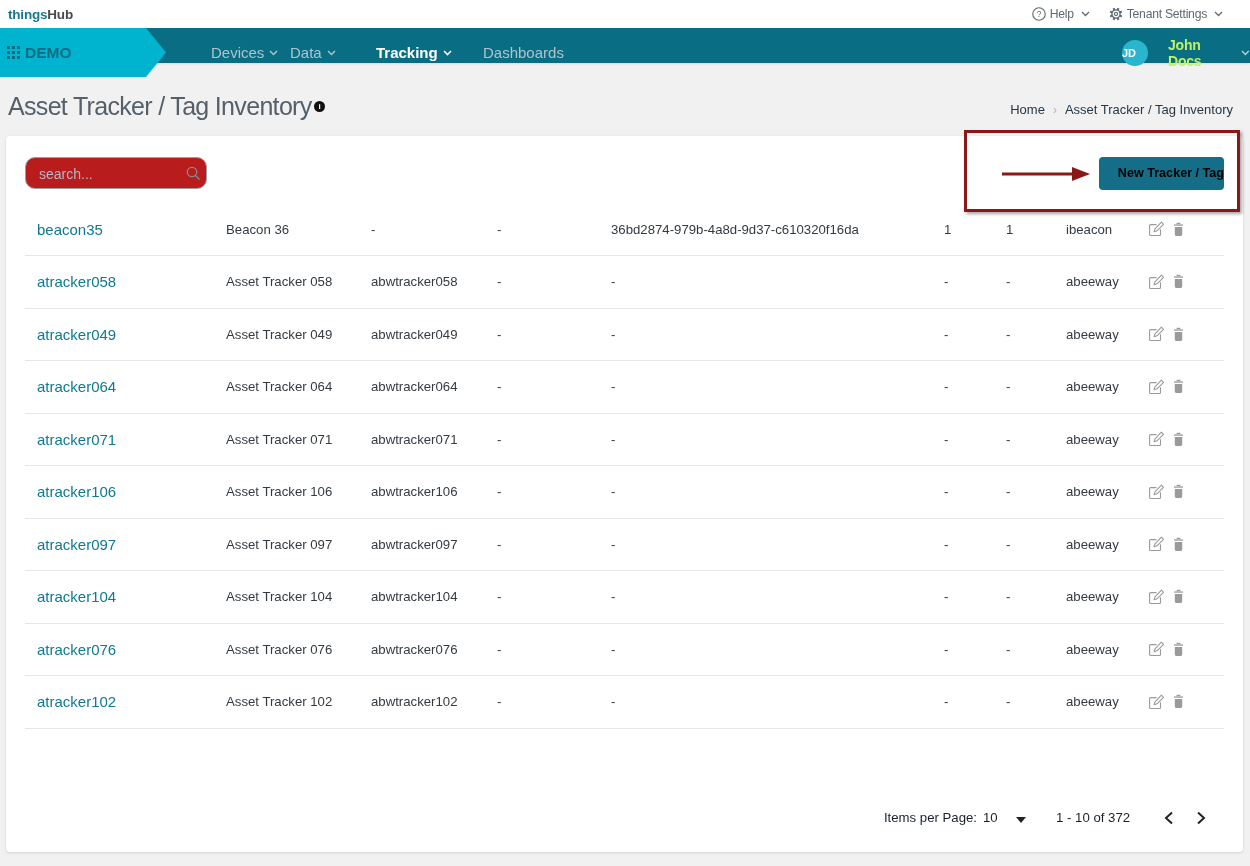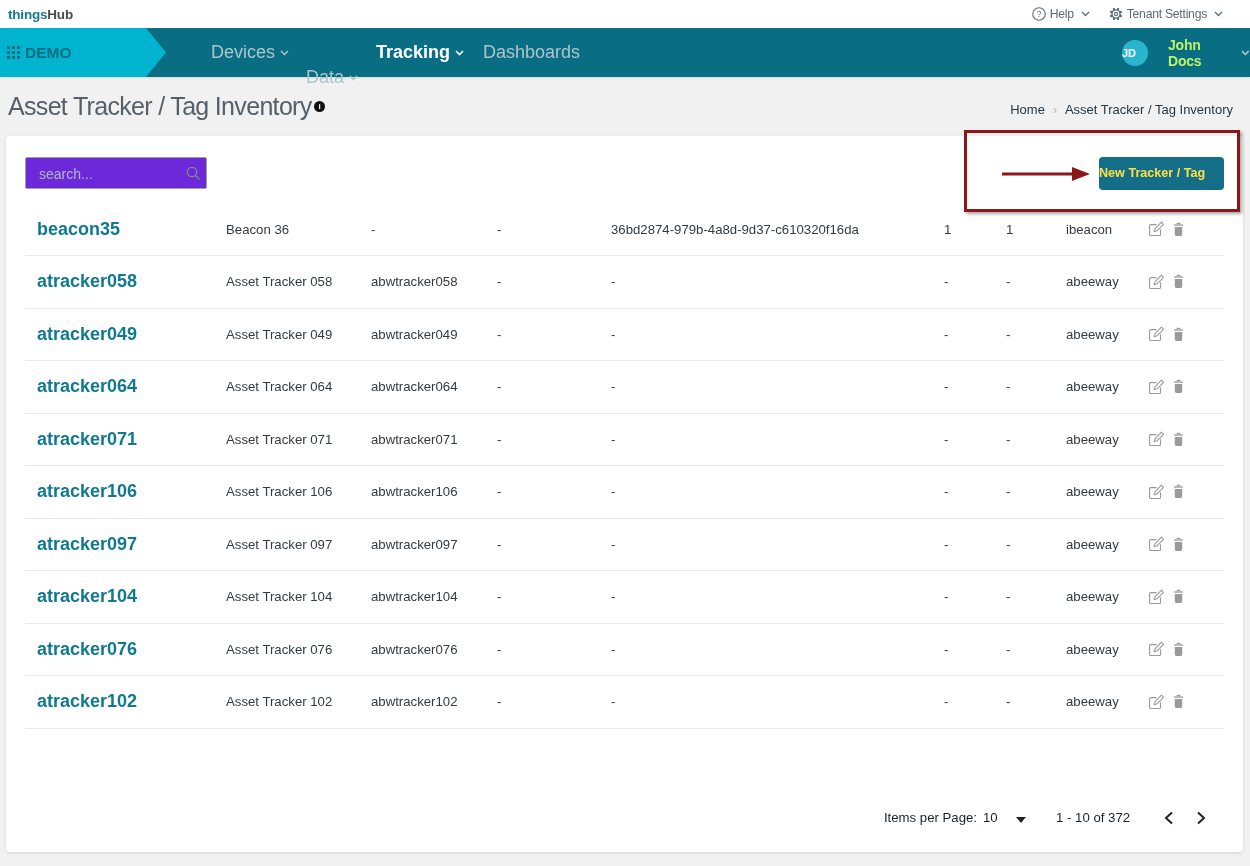--- a/index.html
+++ b/index.html
@@ -7,54 +7,54 @@
 
   
   #topbar { position:absolute; left:0; top:0; width:1250px; height:28px; background:#ffffff; }
   #logo { position:absolute; left:8px; top:7px; font-size:13.5px; font-weight:bold; letter-spacing:-0.2px; }
   #logo .t { color:#17798f; } #logo .h { color:#4a4a4a; }
   #topright { position:absolute; top:0; right:27px; height:28px; display:flex; align-items:center; color:#5d6a71; font-size:12.2px; letter-spacing:-0.25px; white-space:nowrap; }
   .tgroup { display:flex; align-items:center; }
   .caret { margin-left:7px; }
 
   
-  #navbar { position:absolute; left:0; top:28px; width:1250px; height:49px; background:#096e84; box-shadow:0 1px 2px rgba(0,0,0,0.10); }
+  #navbar { position:absolute; left:0; top:28px; width:1250px; height:35px; background:#096e84; box-shadow:0 1px 2px rgba(0,0,0,0.10); }
   #demoseg { position:absolute; left:0; top:0; width:167px; height:49px; background:#00b4cf;
              clip-path: polygon(0 0, 146px 0, 166px 24.5px, 146px 49px, 0 49px); }
   #demotxt { position:absolute; left:25px; top:0; height:49px; line-height:49px; font-size:15.5px; font-weight:bold; color:#086d82; }
-  .navitem { position:absolute; top:0; height:49px; color:#aec4cb; font-size:18px; display:flex; align-items:center; }
+  .navitem { position:absolute; top:0; height:49px; color:#aec4cb; font-size:15px; display:flex; align-items:center; }
   .navitem.active { color:#ffffff; font-weight:bold; }
 
   
   #title { position:absolute; left:8px; top:92px; font-size:25px; letter-spacing:-0.68px; color:#55606a; }
   #infodot { position:absolute; left:314px; top:101px; width:11px; height:11px; border-radius:50%; background:#111; color:#fff; font-size:8px; font-weight:bold; text-align:center; line-height:11px; }
   #breadcrumb { position:absolute; right:17px; top:102px; font-size:13px; color:#253746; }
   #breadcrumb .sep { color:#b0b0b0; padding:0 8px; font-size:12px; }
 
   
   #card { position:absolute; left:6px; top:136px; width:1237px; height:716px; background:#ffffff; border-radius:4px; box-shadow:0 1px 3px rgba(0,0,0,0.12); }
 
   
-  #search { position:absolute; left:25px; top:157px; width:182px; height:32px; background:#6d28d9; border:1px solid #9e9e9e; border-radius:2px;text-decoration:underline; }
+  #search { position:absolute; left:25px; top:157px; width:182px; height:32px; background:#b91c1c; border:1px solid #9e9e9e; border-radius:10px;text-decoration:underline; }
   #search .ph { position:absolute; left:13px; top:8px; font-size:14px; color:#aebbcb; }
   #search svg { position:absolute; right:4px; top:7px; }
 
   
-  #newbtn { position:absolute; left:1099px; top:157px; width:125px; height:33px; background:#156e87; border-radius:4px; color:#fde047; font-size:12.6px; font-weight:bold; text-align:left; line-height:33px; }
+  #newbtn { position:absolute; left:1099px; top:157px; width:125px; height:33px; background:#156e87; border-radius:4px; color:#000000; font-size:12.6px; font-weight:bold; text-align:right; line-height:33px; }
 
   
   #annot { position:absolute; left:964px; top:130px; width:276px; height:82px; border:3px solid #8b1818; box-shadow:2px 2px 3px rgba(0,0,0,0.35); z-index:10; }
 
   
   #tbl { position:absolute; left:25px; top:203px; width:1199px; border-collapse:collapse; table-layout:fixed; }
   #tbl th { background:#f7f7f7; font-weight:normal; color:#6e7b84; font-size:13px; text-align:left; height:51px; border-bottom:2px solid #1b7c8e; }
   #tbl td { height:52.5px; border-bottom:1px solid #e7e7e7; font-size:13.2px; color:#333b41; }
   #tbl th, #tbl td { padding:0; vertical-align:middle; white-space:nowrap; overflow:hidden; }
   #tbl .c1 { padding-left:12px; }
-  #tbl td.c1 { color:#0f7991; font-weight:bold; font-size:18px; }
+  #tbl td.c1 { color:#0f7991; font-weight:normal; font-size:15px; }
   #tbl th.c9 { letter-spacing:1px; }
   .icons { display:flex; align-items:center; gap:7px; }
 
   
   #pager { position:absolute; top:810px; left:0; width:1250px; height:20px; color:#19222b; font-size:13.2px; white-space:nowrap;padding-left:41px; }
   #pager span { position:absolute; top:0; }
 </style>
 </head>
 <body>
   <div id="topbar">
@@ -103,21 +103,21 @@
         <rect x="10" y="5" width="3" height="3"></rect>
         <rect x="0" y="10" width="3" height="3"></rect>
         <rect x="5" y="10" width="3" height="3"></rect>
         <rect x="10" y="10" width="3" height="3"></rect>
       </g>
     </svg>
     <div id="demotxt">DEMO</div>
     <div class="navitem" style="left:211px;">Devices <svg width="9" height="6" viewBox="0 0 9 6" style="margin-left:5px;">
         <path d="M1 1l3.5 3.6L8 1" fill="none" stroke="#aec4cb" stroke-width="1.4"></path>
       </svg></div>
-    <div class="navitem" style="left:306px;margin-top:25px;">Data <svg width="9" height="6" viewBox="0 0 9 6" style="margin-left:5px;">
+    <div class="navitem" style="left:290px;">Data <svg width="9" height="6" viewBox="0 0 9 6" style="margin-left:5px;">
         <path d="M1 1l3.5 3.6L8 1" fill="none" stroke="#aec4cb" stroke-width="1.4"></path>
       </svg></div>
     <div class="navitem active" style="left:376px;">Tracking <svg width="9" height="6" viewBox="0 0 9 6" style="margin-left:5px;">
         <path d="M1 1l3.5 3.6L8 1" fill="none" stroke="#ffffff" stroke-width="1.5"></path>
       </svg></div>
     <div class="navitem" style="left:483px;">Dashboards</div>
     <div style="position:absolute;left:1122px;top:12px;width:26px;height:26px;border-radius:50%;background:#29b5ce;color:#fff;font-size:11px;font-weight:bold;text-align:left;line-height:26px;">JD</div>
     <div class="navitem" style="left:1168px;color:#bef264;font-weight:bold;font-size:14px;letter-spacing:-0.2px;">John Docs <svg width="9" height="6" viewBox="0 0 9 6" style="margin-left:6px;">
         <path d="M1 1l3.5 3.6L8 1" fill="none" stroke="#c3cdd1" stroke-width="1.4"></path>
       </svg></div>

